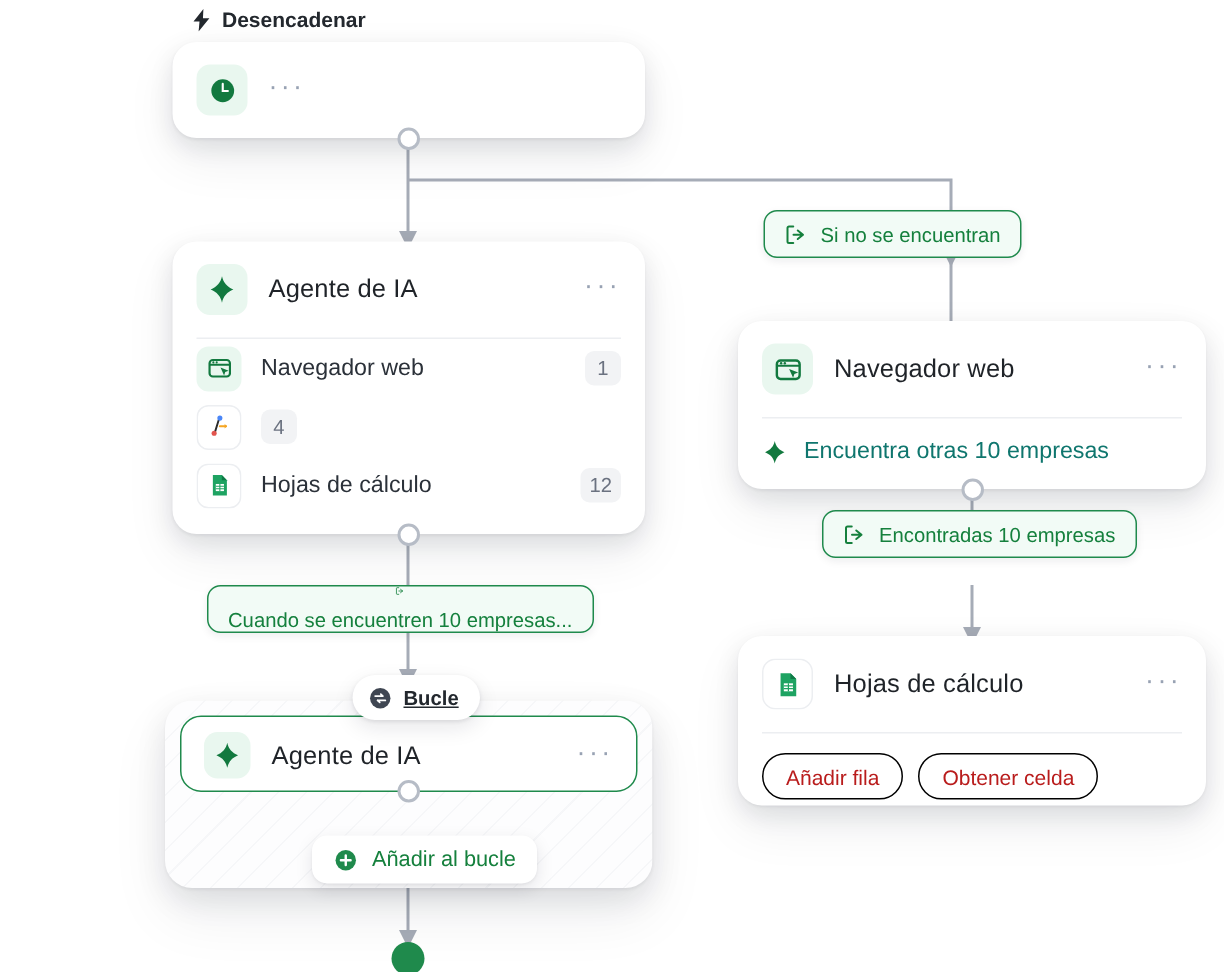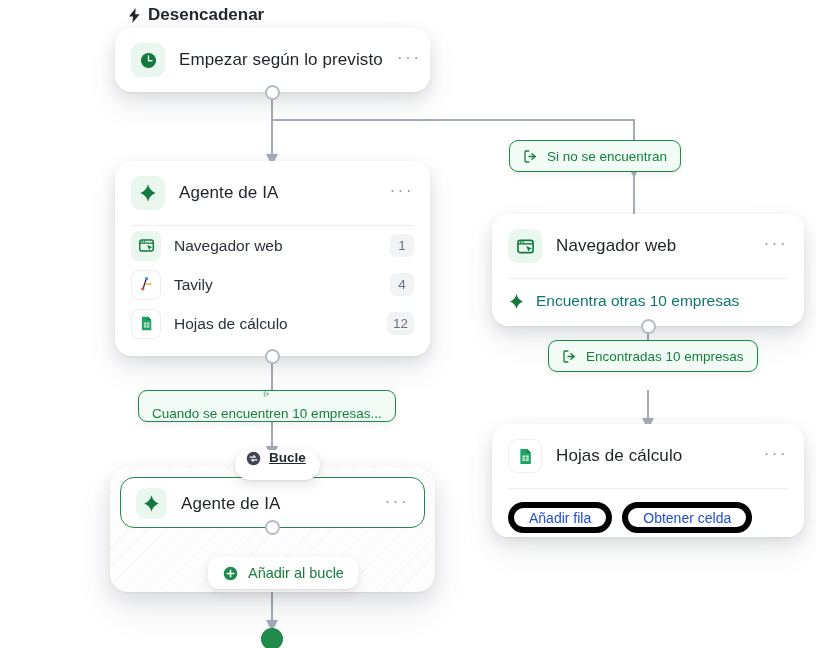--- a/index.html
+++ b/index.html
@@ -46,21 +46,21 @@
     display: flex; align-items: center; justify-content: center;
     flex: none;
   }
   .tile-green { background: #e9f7ef; }
   .tile-white { background: #ffffff; box-shadow: 0 0 0 1px #eceef1 inset; }
 
   
   .trigger-label {
     position: absolute;
     display: flex; align-items: center; gap: 7px;
-    font-size: 17px; color: #23282e; font-weight: 700;
+    font-size: 14px; color: #23282e; font-weight: 700;
     z-index: 6;
   }
 
   
   .tool-row {
     display: flex; align-items: center; gap: 13px;
     padding: 6px 16px; height: 39px;
   }
   .tool-name { flex: 1; font-size: 15.5px; color: #2b3139; white-space: nowrap; }
   .count {
@@ -93,21 +93,21 @@
         rgba(160,170,185,.075) 0 1px,
         rgba(0,0,0,0) 1px 13px),
       #fdfdfe;
     box-shadow: 0 1px 2px rgba(16,24,40,.05),
                 0 8px 20px rgba(16,24,40,.10),
                 0 18px 40px rgba(16,24,40,.07);
     z-index: 4;
   }
   .loop-chip {
     position: absolute;
-    display: inline-flex; gap: 7px;
+    display: inline-flex; align-items: center; gap: 7px;
     background: #ffffff; border-radius: 999px;
     height: 30px; padding: 0 14px 0 10px;
     font-size: 13.5px; color: #23282e; font-weight: 700;
     box-shadow: 0 1px 3px rgba(16,24,40,.10), 0 5px 14px rgba(16,24,40,.10);
     z-index: 8;
     text-decoration: underline;
   }
   .inner-agent {
     position: absolute;
     background: #fff; border-radius: 14px;
@@ -120,24 +120,24 @@
     background: #ffffff; border-radius: 10px;
     height: 32px; padding: 0 14px;
     font-size: 14.5px; color: #15803d;
     box-shadow: 0 1px 2px rgba(16,24,40,.06), 0 4px 12px rgba(16,24,40,.10);
     z-index: 8; white-space: nowrap;
   }
 
   
   .pills { display: flex; gap: 10px; padding: 13px 16px 16px; }
   .pill {
-    border: 6px solid #000000; border-radius: 999px;
+    border: 1px solid #000000; border-radius: 999px;
     height: 31px; padding: 0 15px;
     display: flex; align-items: center;
-    font-size: 14px; color: #1d4ed8; white-space: nowrap;
+    font-size: 14px; color: #b91c1c; white-space: nowrap;
   }
 
   
   .prompt-row {
     display: flex; align-items: center; gap: 11px;
     padding: 13px 16px 16px;
     font-size: 15.5px; color: #0f766e; white-space: nowrap;
   }
 
   
@@ -195,21 +195,20 @@
   </div>
 
   <div class="card" style="left:115px; top:28px; width:315px; height:64px;">
     <div class="card-head">
       <div class="tile tile-green">
         <svg width="19" height="19" viewBox="0 0 20 20">
           <circle cx="10" cy="10" r="8" fill="#12793f"></circle>
           <path d="M10 5.2v5h3.6" stroke="#fff" stroke-width="1.5" fill="none" stroke-linecap="round"></path>
         </svg>
       </div>
-      <div class="card-title">Empezar según lo previsto</div>
       <div class="dots">···</div>
     </div>
     <div class="port" style="left:calc(50% - 7.5px); bottom:-8px;"></div>
   </div>
 
   <div class="card" style="left:115px; top:161px; width:315px; height:195px;">
     <div class="card-head">
       <div class="tile tile-green">
         <svg width="20" height="20" viewBox="0 0 20 20">
           <path d="M10 1.2c.9 4.4 3.4 7 7.6 8.8-4.2 1.8-6.7 4.4-7.6 8.8-.9-4.4-3.4-7-7.6-8.8C6.6 8.2 9.1 5.6 10 1.2z" fill="#12793f"></path>
@@ -237,21 +236,20 @@
     <div class="tool-row">
       <div class="tile tile-white" style="width:30px;height:30px;border-radius:8px;">
         <svg width="17" height="17" viewBox="0 0 20 20">
           <path d="M9.6 3.4 L6 15" stroke="#2b2b2b" stroke-width="1.5" stroke-linecap="round"></path>
           <circle cx="10.1" cy="3.2" r="2" fill="#4a86f7"></circle>
           <circle cx="5.6" cy="15.1" r="2" fill="#e2554f"></circle>
           <path d="M10 9.6 L15 9.6" stroke="#f5a623" stroke-width="1.5" stroke-linecap="round"></path>
           <path d="M13.8 7.9 L15.8 9.6 L13.8 11.3z" fill="#f5a623"></path>
         </svg>
       </div>
-      <div class="tool-name">Tavily</div>
       <div class="count">4</div>
     </div>
 
     <div class="tool-row">
       <div class="tile tile-white" style="width:30px;height:30px;border-radius:8px;">
         <svg width="17" height="17" viewBox="0 0 20 20">
           <path d="M4.6 2h7l4 4v12H4.6z" fill="#1ea362"></path>
           <path d="M11.6 2l4 4h-4z" fill="#0f7a46"></path>
           <rect x="6.9" y="9" width="6.4" height="5.6" fill="#fff"></rect>
           <path d="M6.9 10.8h6.4M6.9 12.7h6.4M10.1 9v5.6" stroke="#1ea362" stroke-width=".85"></path>

